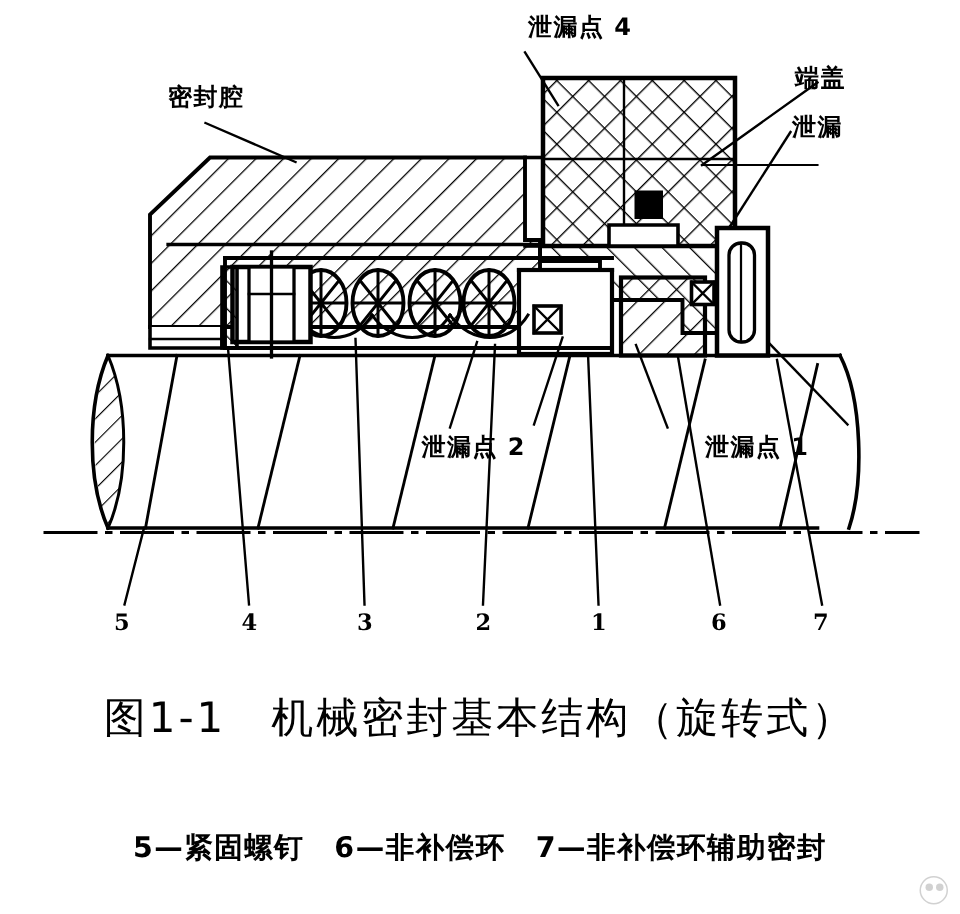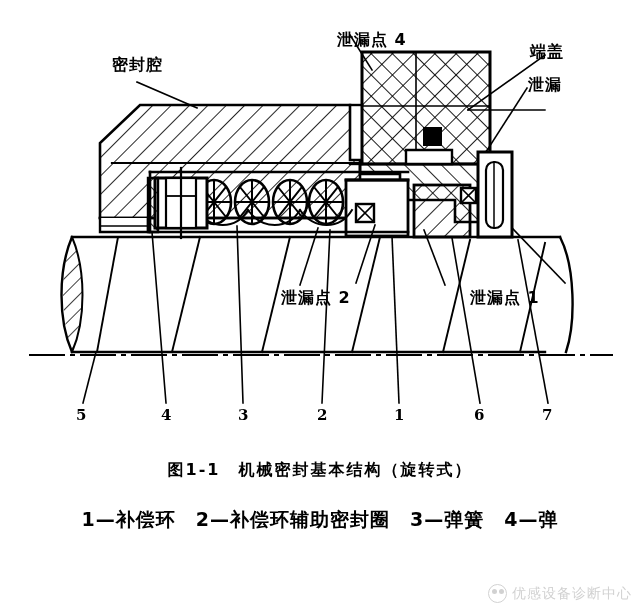--- a/index.html
+++ b/index.html
@@ -37,22 +37,22 @@
   }
 
   
   #caption{
     position:absolute;left:0;top:448px;width:640px;height:161px;
   }
   .cap-title{
     position:absolute;top:12px;left:0;width:640px;
     text-align:center;
     font-family:"DejaVu Sans","Liberation Sans",sans-serif;
-    font-weight:bold;
-    font-size:16px;
+    font-weight:normal;
+    font-size:28px;
     letter-spacing:2px;
     white-space:nowrap;
   }
   .cap-line{
     position:absolute;left:0;width:640px;
     text-align:center;
     font-family:"DejaVu Sans","Liberation Sans",sans-serif;
     font-weight:bold;
     font-size:19px;
     letter-spacing:1px;
@@ -262,42 +262,41 @@
           <path d="M 399 403 L 392 236"></path>
           <path d="M 480 403 L 452 238"></path>
           <path d="M 548 403 L 518 240"></path>
         </g>
 
       </g>
     </svg>
 
     <div class="lbl" style="left:112px;top:57px;">密封腔</div>
 
-    <div class="lbl" style="left:337px;top:10px;margin-top:22px;">泄漏点 4</div>
+    <div class="lbl" style="left:352px;top:10px;">泄漏点 4</div>
 
     <div class="lbl" style="left:530px;top:20px;margin-top:24px;">端盖</div>
 
     <div class="lbl" style="left:528px;top:77px;text-align:center;">泄漏</div>
 
     <div class="lbl" style="left:233px;top:290px;margin-left:48px;">泄漏点 2</div>
 
     <div class="lbl" style="left:470px;top:290px;">泄漏点 1</div>
 
     <div class="numlbl" style="left:76px;top:408px;">5</div>
     <div class="numlbl" style="left:161px;top:408px;">4</div>
     <div class="numlbl" style="left:238px;top:408px;">3</div>
     <div class="numlbl" style="left:317px;top:408px;">2</div>
     <div class="numlbl" style="left:394px;top:408px;">1</div>
     <div class="numlbl" style="left:474px;top:408px;">6</div>
     <div class="numlbl" style="left:542px;top:408px;">7</div>
   </div>
 
   <div id="caption">
     <div class="cap-title">图1-1　机械密封基本结构（旋转式）</div>
-    <div class="cap-line" id="cap-line-1">1—补偿环　2—补偿环辅助密封圈　3—弹簧　4—弹</div>
+    <div class="cap-line" id="cap-line-2">5—紧固螺钉　6—非补偿环　7—非补偿环辅助密封</div>
   </div>
 
   <div id="watermark">
     <span class="wm-mark"></span>
-    <span class="wm-text">优感设备诊断中心</span>
   </div>
 
 </div>
 
 </body></html>

